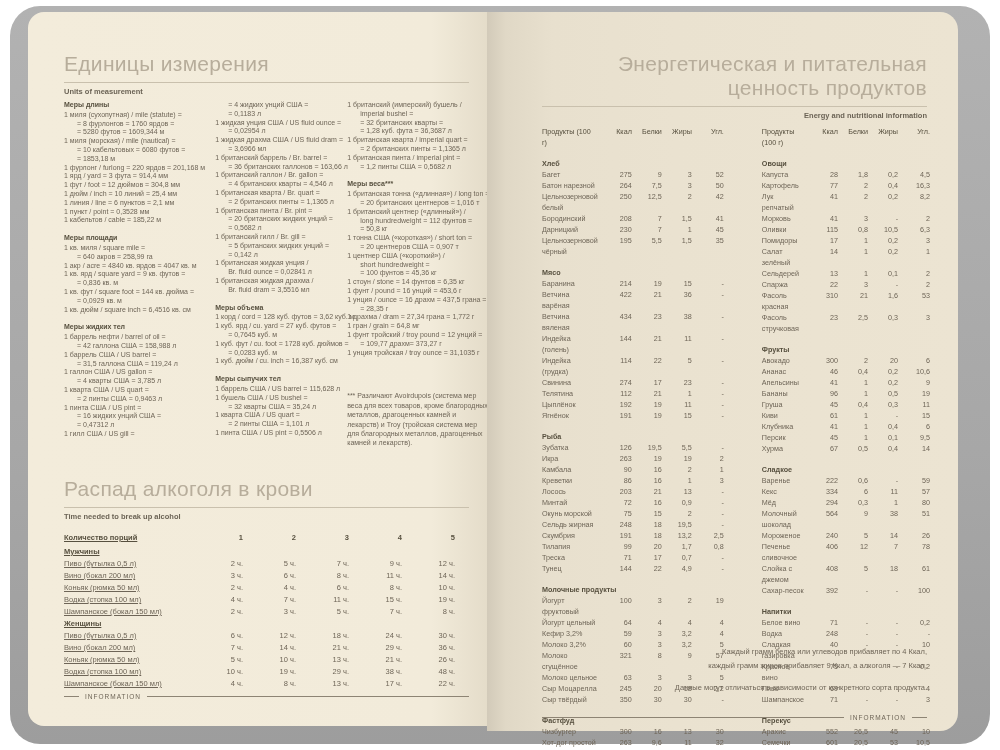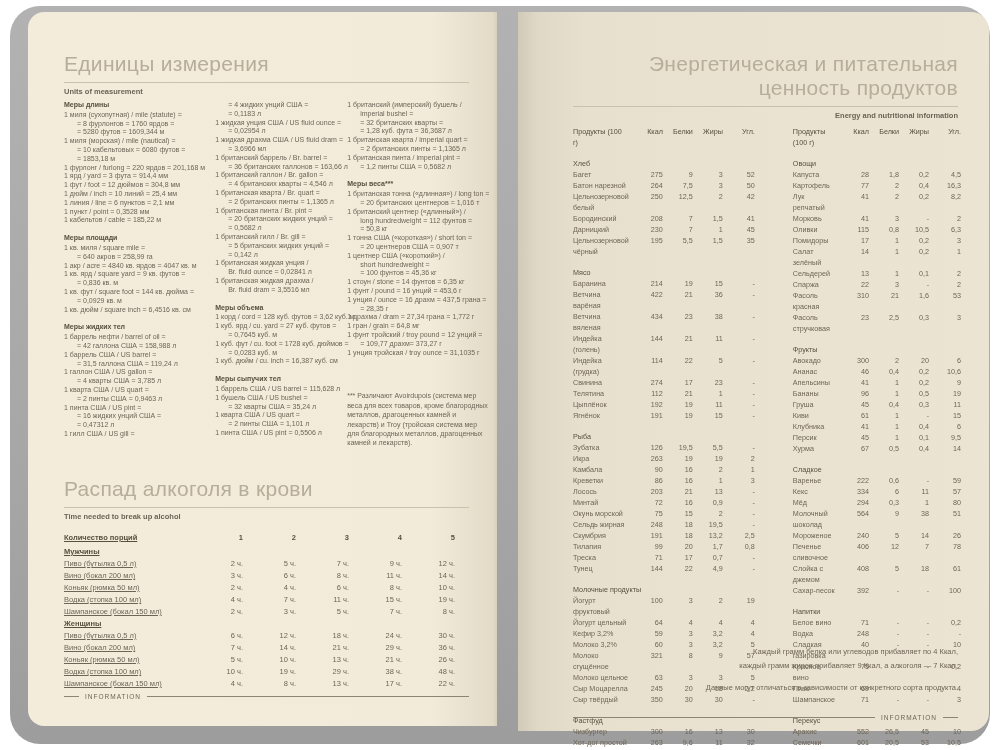--- a/index.html
+++ b/index.html
@@ -7,21 +7,21 @@
               font-family:"Liberation Sans","DejaVu Sans",sans-serif; }
   .canvas { position:absolute; inset:0; width:1000px; height:750px; }
 
   .cover { position:absolute; left:10px; top:6px; width:980px; height:738px;
            background:linear-gradient(180deg,#b2b2b2 0%,#a7a7a7 60%,#9d9d9d 100%);
            border-radius:30px; }
 
   .page { position:absolute; top:12px; }
   .page-left  { left:28px;  width:469px; height:714px; border-radius:16px 0 0 16px;
                 background:linear-gradient(90deg,#f3ecdb 0%,#f2ebda 86%,#e3dbc8 99%,#d8d0bd 100%); }
-  .page-right { left:518px; width:471px; height:719px; border-radius:0 18px 18px 0;
+  .page-right { left:487px; width:471px; height:719px; border-radius:0 18px 18px 0;
                 background:linear-gradient(90deg,#d2cab9 0%,#e0d8c6 4%,#e8e0ce 14%,#eae2d0 40%,#ece4d2 100%); }
 
   .pl-inner { position:absolute; inset:0; padding:40px 28px 0 36px; }
   .pr-inner { position:absolute; inset:0; padding:40px 31px 0 55px; }
 
   .sec-title { font-size:21px; letter-spacing:.3px; color:#b7ad9b;
                padding-bottom:6px; border-bottom:1px solid #c9c0ad; }
   .sec-sub   { font-size:7.5px; font-weight:bold; color:#6b6355; margin-top:4px; }
   .rt { text-align:right; }
 
@@ -48,21 +48,21 @@
   .al-group .al-label { font-weight:bold; color:#57503f; }
 
   
   .food { display:flex; gap:38px; margin-top:6px; }
   .fgroup { flex:1; }
   .f-row { display:grid; grid-template-columns:1fr 34px 30px 30px 32px; line-height:11px; }
   .f-row.f-head { margin-bottom:8px; }
   .f-label { font-size:7.2px; color:#6e6557; }
   .f-val   { font-size:7.2px; color:#6e6557; text-align:right; }
   .f-head .f-label, .f-head .f-val { font-weight:normal; color:#57503f; }
-  .f-sec-head { font-size:7.2px; line-height:11px; font-weight:normal; color:#57503f; margin-top:10px; }
+  .f-sec-head { font-size:7.2px; line-height:11px; font-weight:bold; color:#57503f; margin-top:10px; }
 
   
   .notes { position:absolute; right:31px; bottom:36px; text-align:right; }
   .note-line { font-size:7.5px; line-height:14px; color:#6e6557;margin-left:6px; }
   .note-2 { margin-top:8px;text-align:center; }
 
   .pfoot { position:absolute; display:flex; align-items:center; gap:6px; }
   .pfoot-left  { left:36px; right:28px; bottom:26px; }
   .pfoot-right { left:55px; right:31px; bottom:10px; }
   .rule { height:1px; background:#8d8474; }

